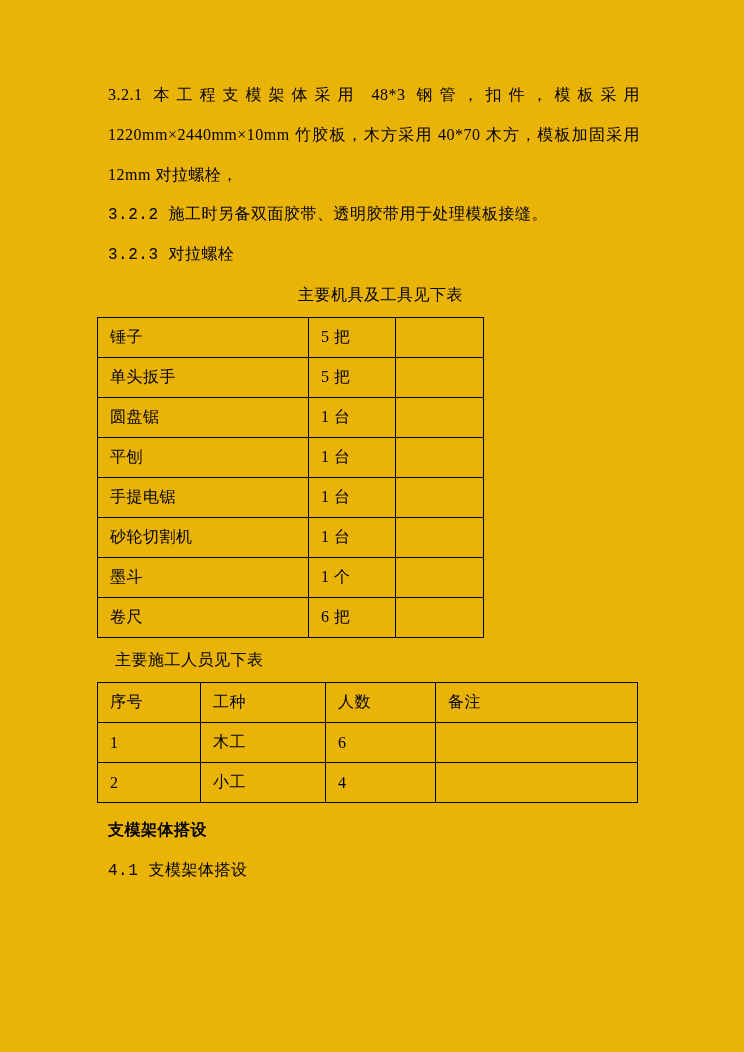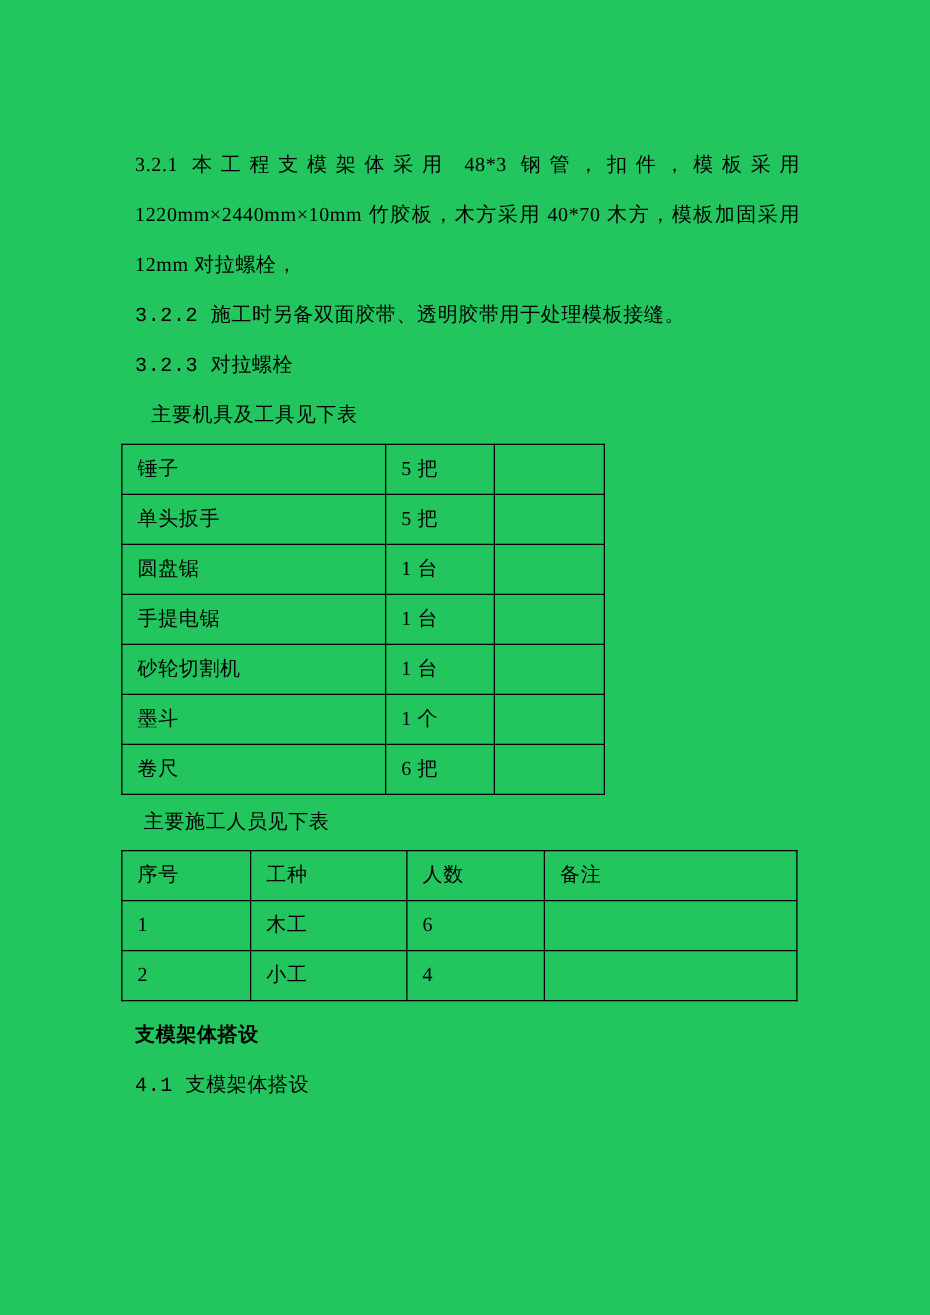--- a/index.html
+++ b/index.html
@@ -7,32 +7,32 @@
   body {
     width: 744px;
     height: 1052px;
     font-family: "Liberation Serif", "DejaVu Serif", serif;
     color: #000000;
     overflow: hidden;
   }
   .page {
     width: 744px;
     height: 1052px;
-    padding: 113px 104px 20px 97px;
-    background: #22c55e;
+    padding: 75px 104px 20px 97px;
+    background: #eab308;
   }
   .para {
     margin: 0 0 0 11px;
     font-size: 16px;
     line-height: 40px;
     letter-spacing: 0.5px;
     text-align: justify;
     max-width: 534px;
   }
-  .caption-tools { margin-left: 24px; text-align: left; }
+  .caption-tools { margin-left: 24px; text-align: center; }
   .caption-staff { margin-left: 18px; text-align: left; }
   .single-line { text-align: left; font-family: Liberation Mono, monospace; }
   .heading-bold { font-weight: bold; }
   .doc-table {
     border-collapse: collapse;
     table-layout: fixed;
     margin-top: 2px;
     margin-bottom: 2px;
   }
   .doc-table td {
@@ -75,20 +75,25 @@
         <td>5 把</td>
         <td></td>
       </tr>
       <tr>
         <td>单头扳手</td>
         <td>5 把</td>
         <td></td>
       </tr>
       <tr>
         <td>圆盘锯</td>
+        <td>1 台</td>
+        <td></td>
+      </tr>
+      <tr>
+        <td>平刨</td>
         <td>1 台</td>
         <td></td>
       </tr>
       <tr>
         <td>手提电锯</td>
         <td>1 台</td>
         <td></td>
       </tr>
       <tr>
         <td>砂轮切割机</td>

